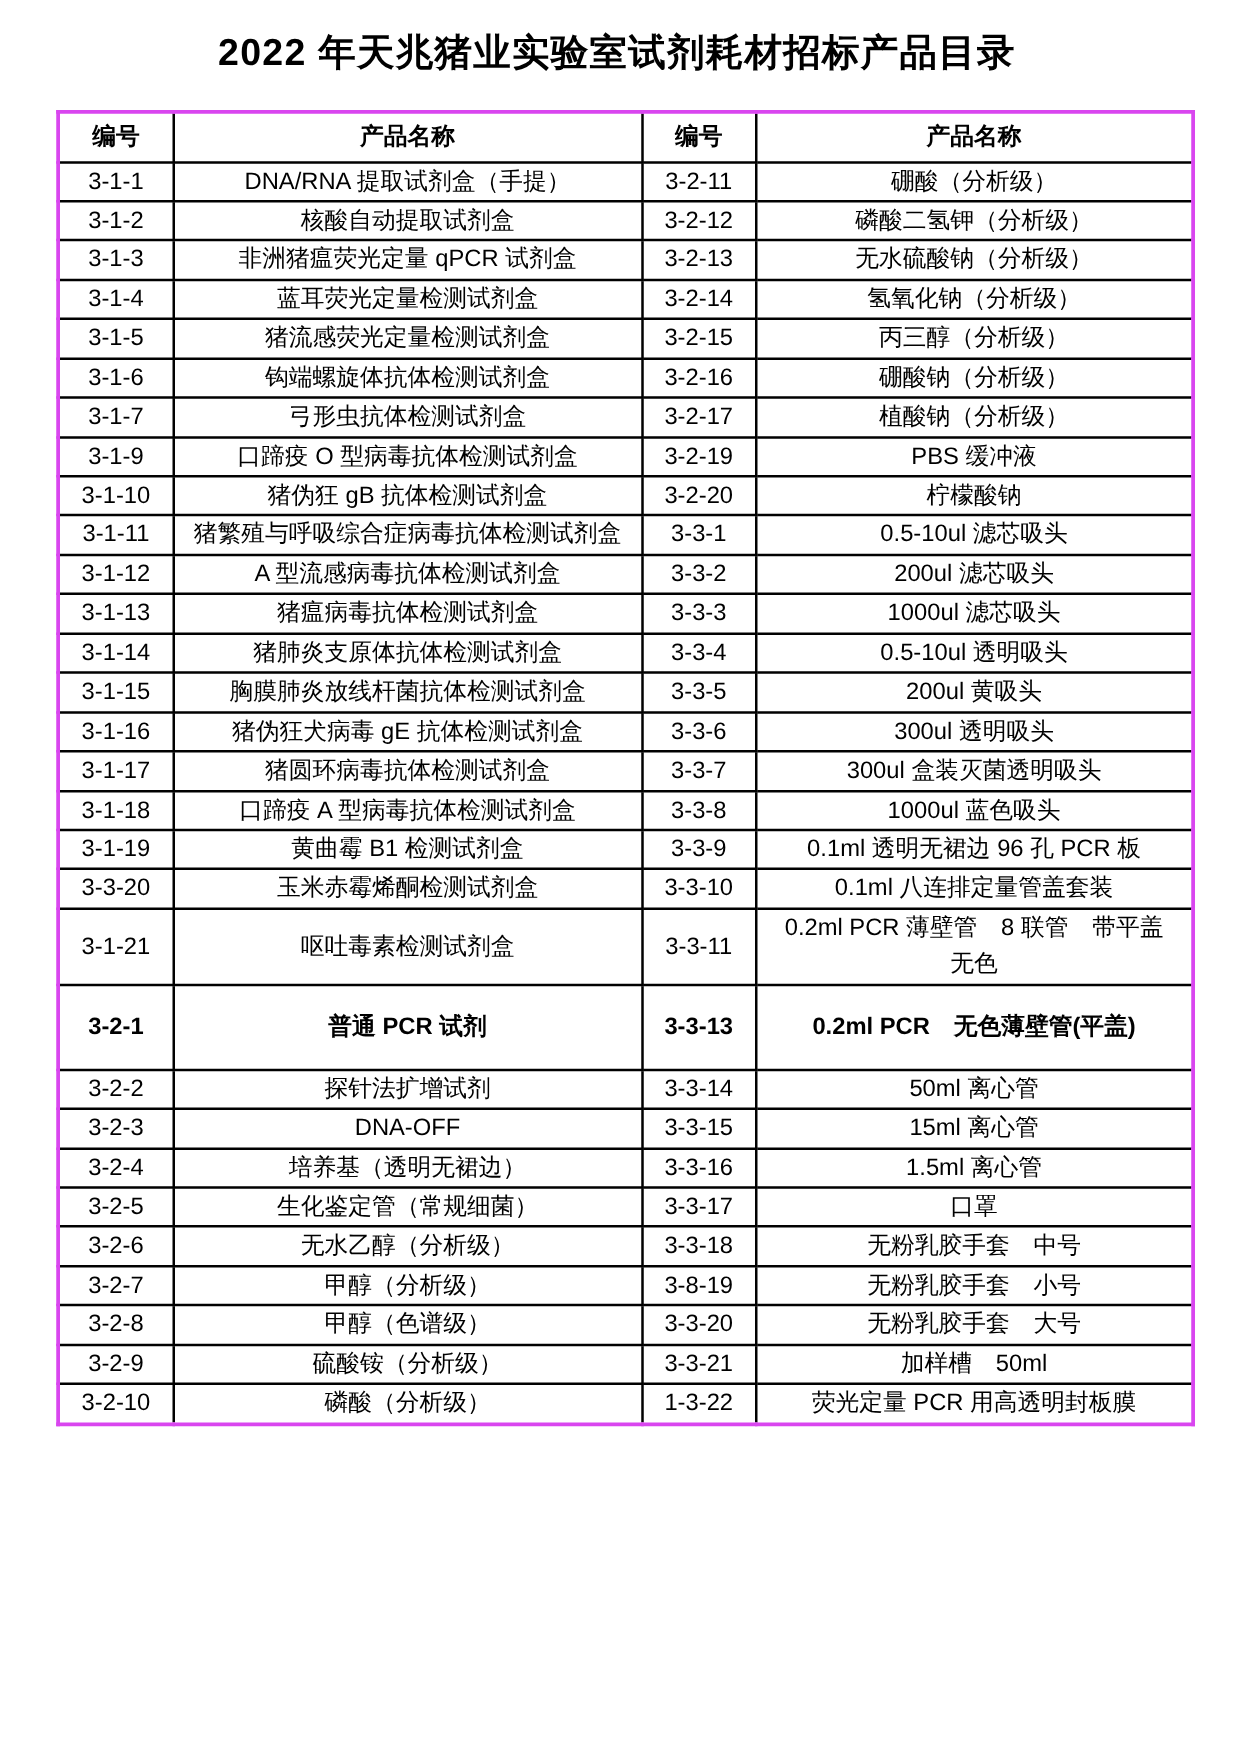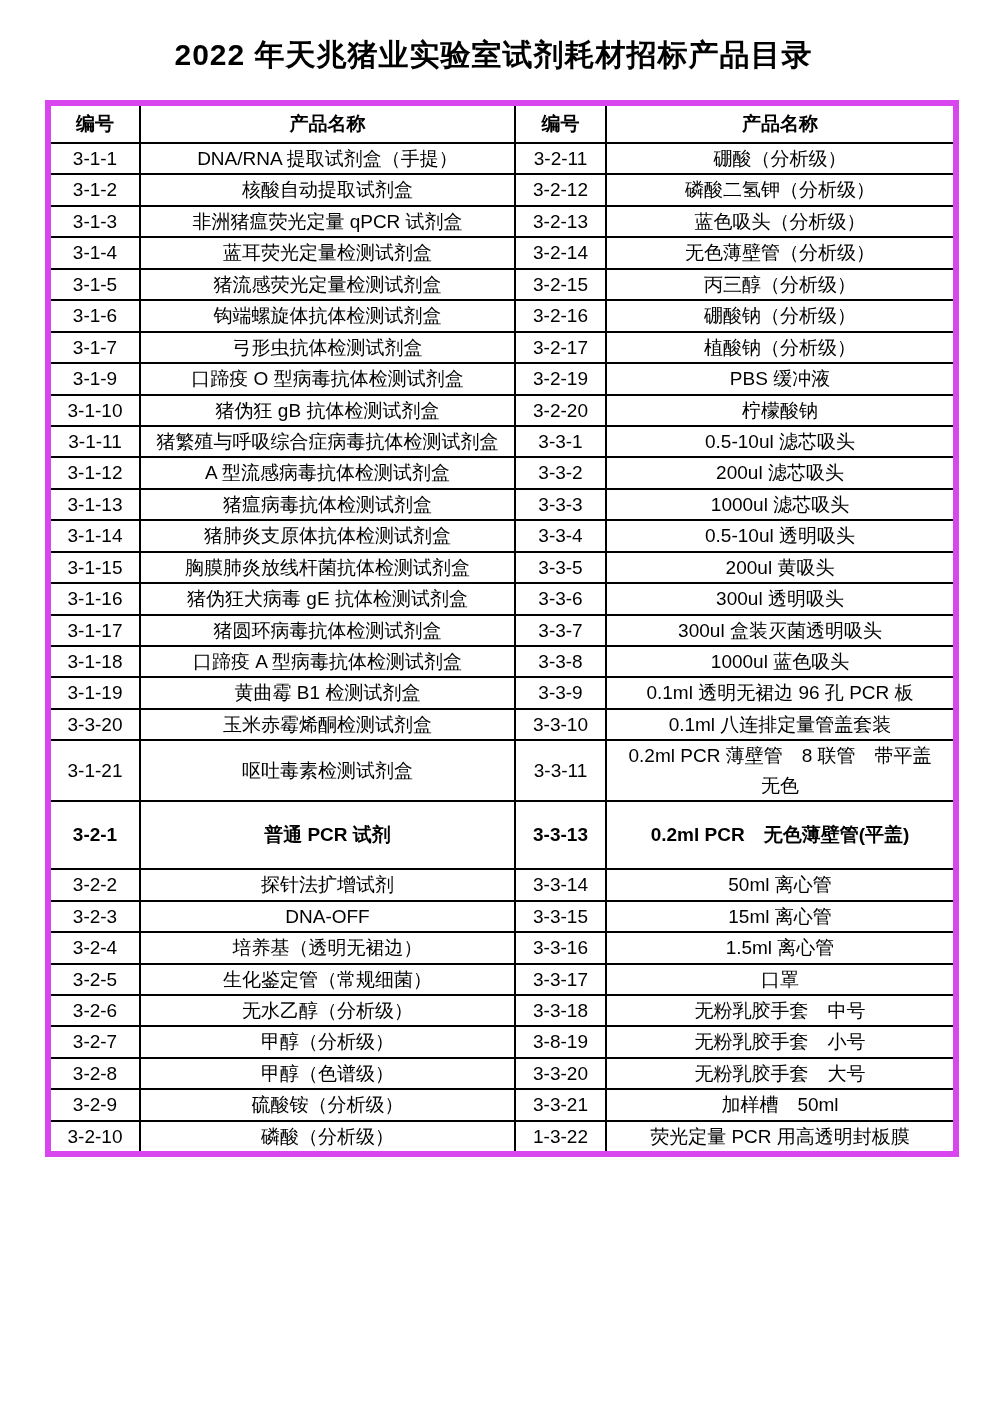--- a/index.html
+++ b/index.html
@@ -10,37 +10,37 @@
     font-family: "Liberation Sans", "DejaVu Sans", sans-serif;
   }
   .page {
     position: relative;
     width: 987px;
     height: 1411px;
     background: #ffffff;
     overflow: hidden;
   }
   .doc-title {
-    margin: 16px;
+    margin: 4px;
     padding-top: 17px;
     height: 44px;
     text-align: center;
     font-size: 30px;
     line-height: 44px;
     font-weight: 700;
     letter-spacing: 1px;
     font-family: "Liberation Sans", "DejaVu Sans", sans-serif;
   }
   table.catalog {
     border-collapse: collapse;
     table-layout: fixed;
     width: 908px;
     margin-left: 45px;
     margin-top: 23px;
-    border: 6px solid #d946ef;
+    border: 3px solid #d946ef;
   }
   table.catalog col.c-num   { width: 92px;  }
   table.catalog col.c-name  { width: 375px; }
   table.catalog col.c-num2  { width: 91px;  }
   table.catalog col.c-name2 { width: 350px; }
   table.catalog th,
   table.catalog td {
     border: 2px solid #000000;
     text-align: center;
     vertical-align: middle;
@@ -88,27 +88,27 @@
         <tr>
           <td>3-1-2</td>
           <td>核酸自动提取试剂盒</td>
           <td>3-2-12</td>
           <td>磷酸二氢钾（分析级）</td>
         </tr>
         <tr>
           <td>3-1-3</td>
           <td>非洲猪瘟荧光定量 qPCR 试剂盒</td>
           <td>3-2-13</td>
-          <td>蓝色吸头（分析级）</td>
+          <td>无水硫酸钠（分析级）</td>
         </tr>
         <tr>
           <td>3-1-4</td>
           <td>蓝耳荧光定量检测试剂盒</td>
           <td>3-2-14</td>
-          <td>无色薄壁管（分析级）</td>
+          <td>氢氧化钠（分析级）</td>
         </tr>
         <tr>
           <td>3-1-5</td>
           <td>猪流感荧光定量检测试剂盒</td>
           <td>3-2-15</td>
           <td>丙三醇（分析级）</td>
         </tr>
         <tr>
           <td>3-1-6</td>
           <td>钩端螺旋体抗体检测试剂盒</td>

